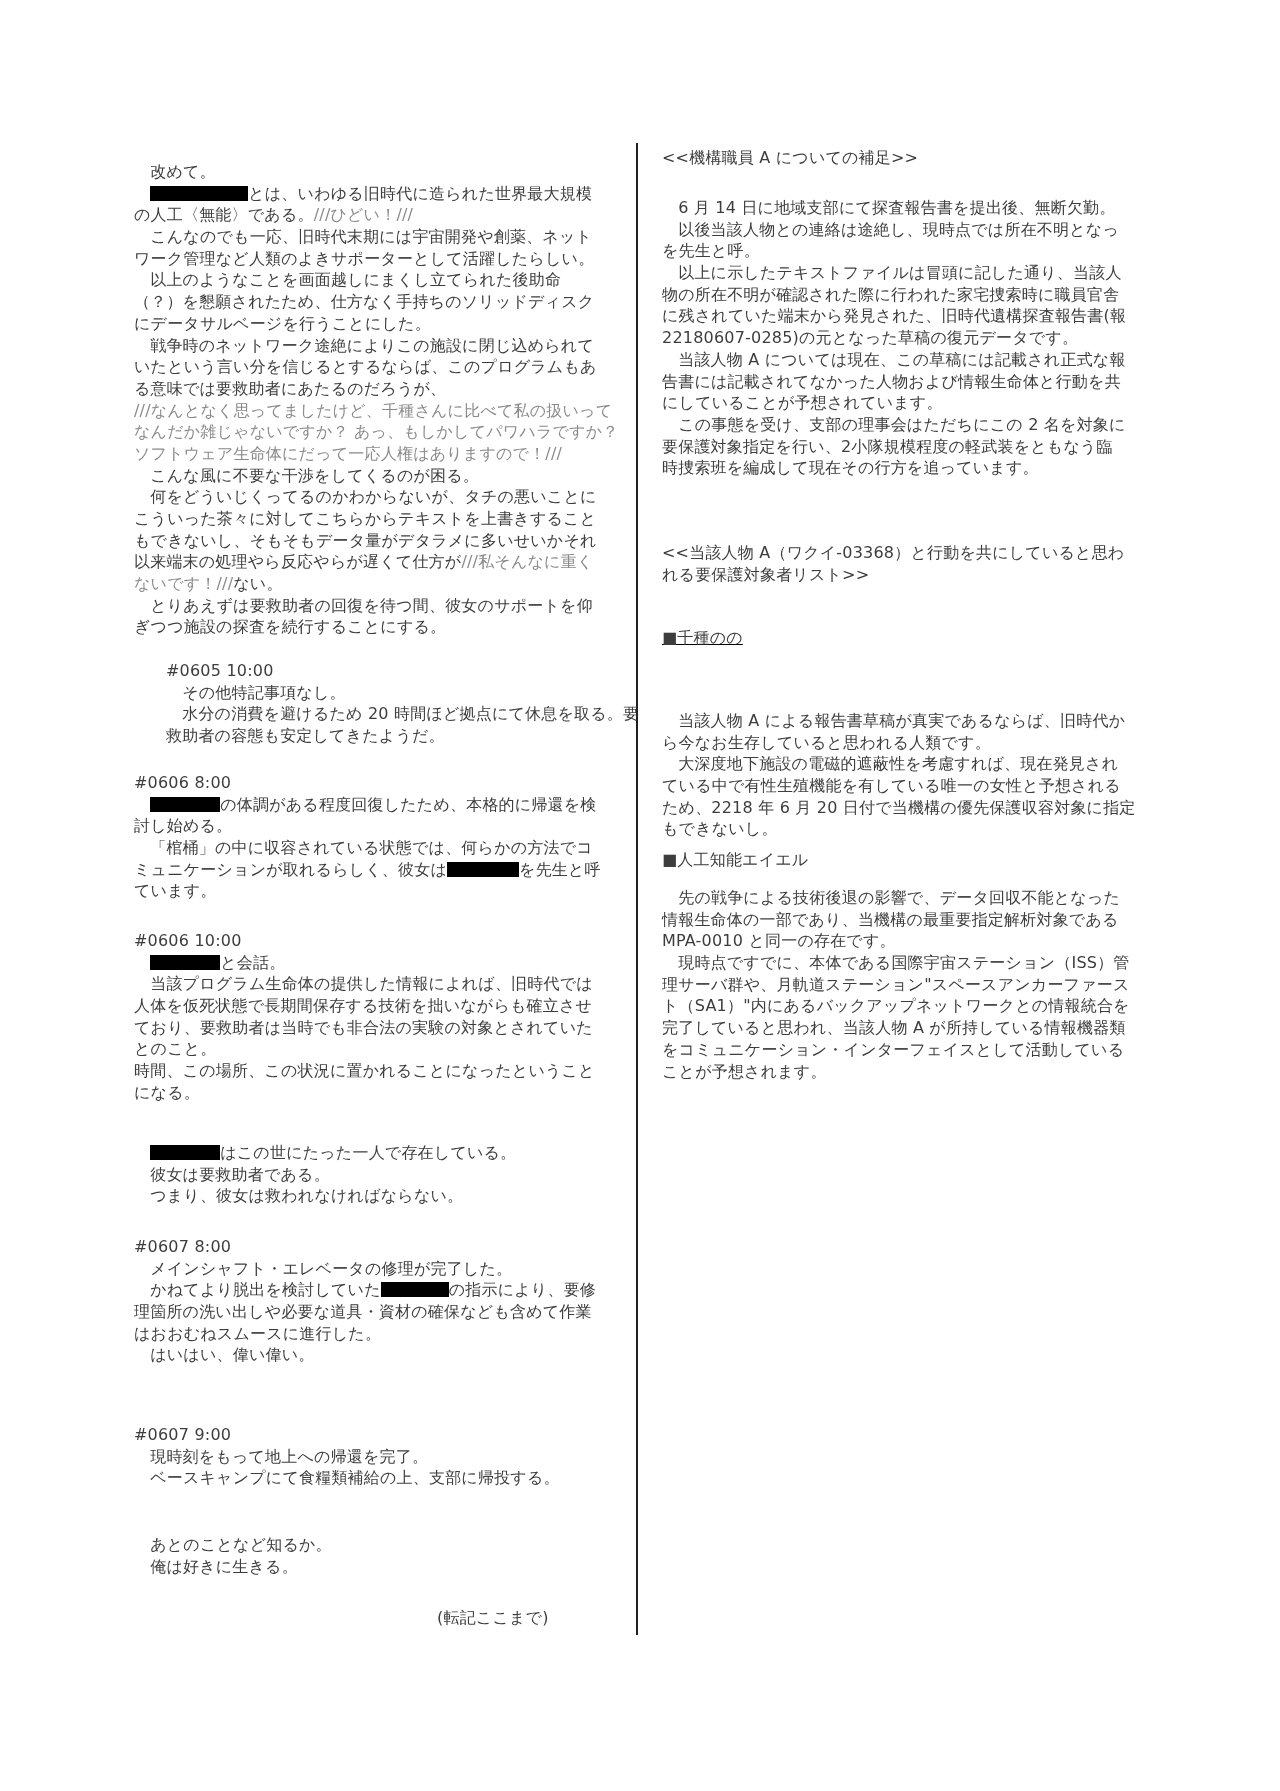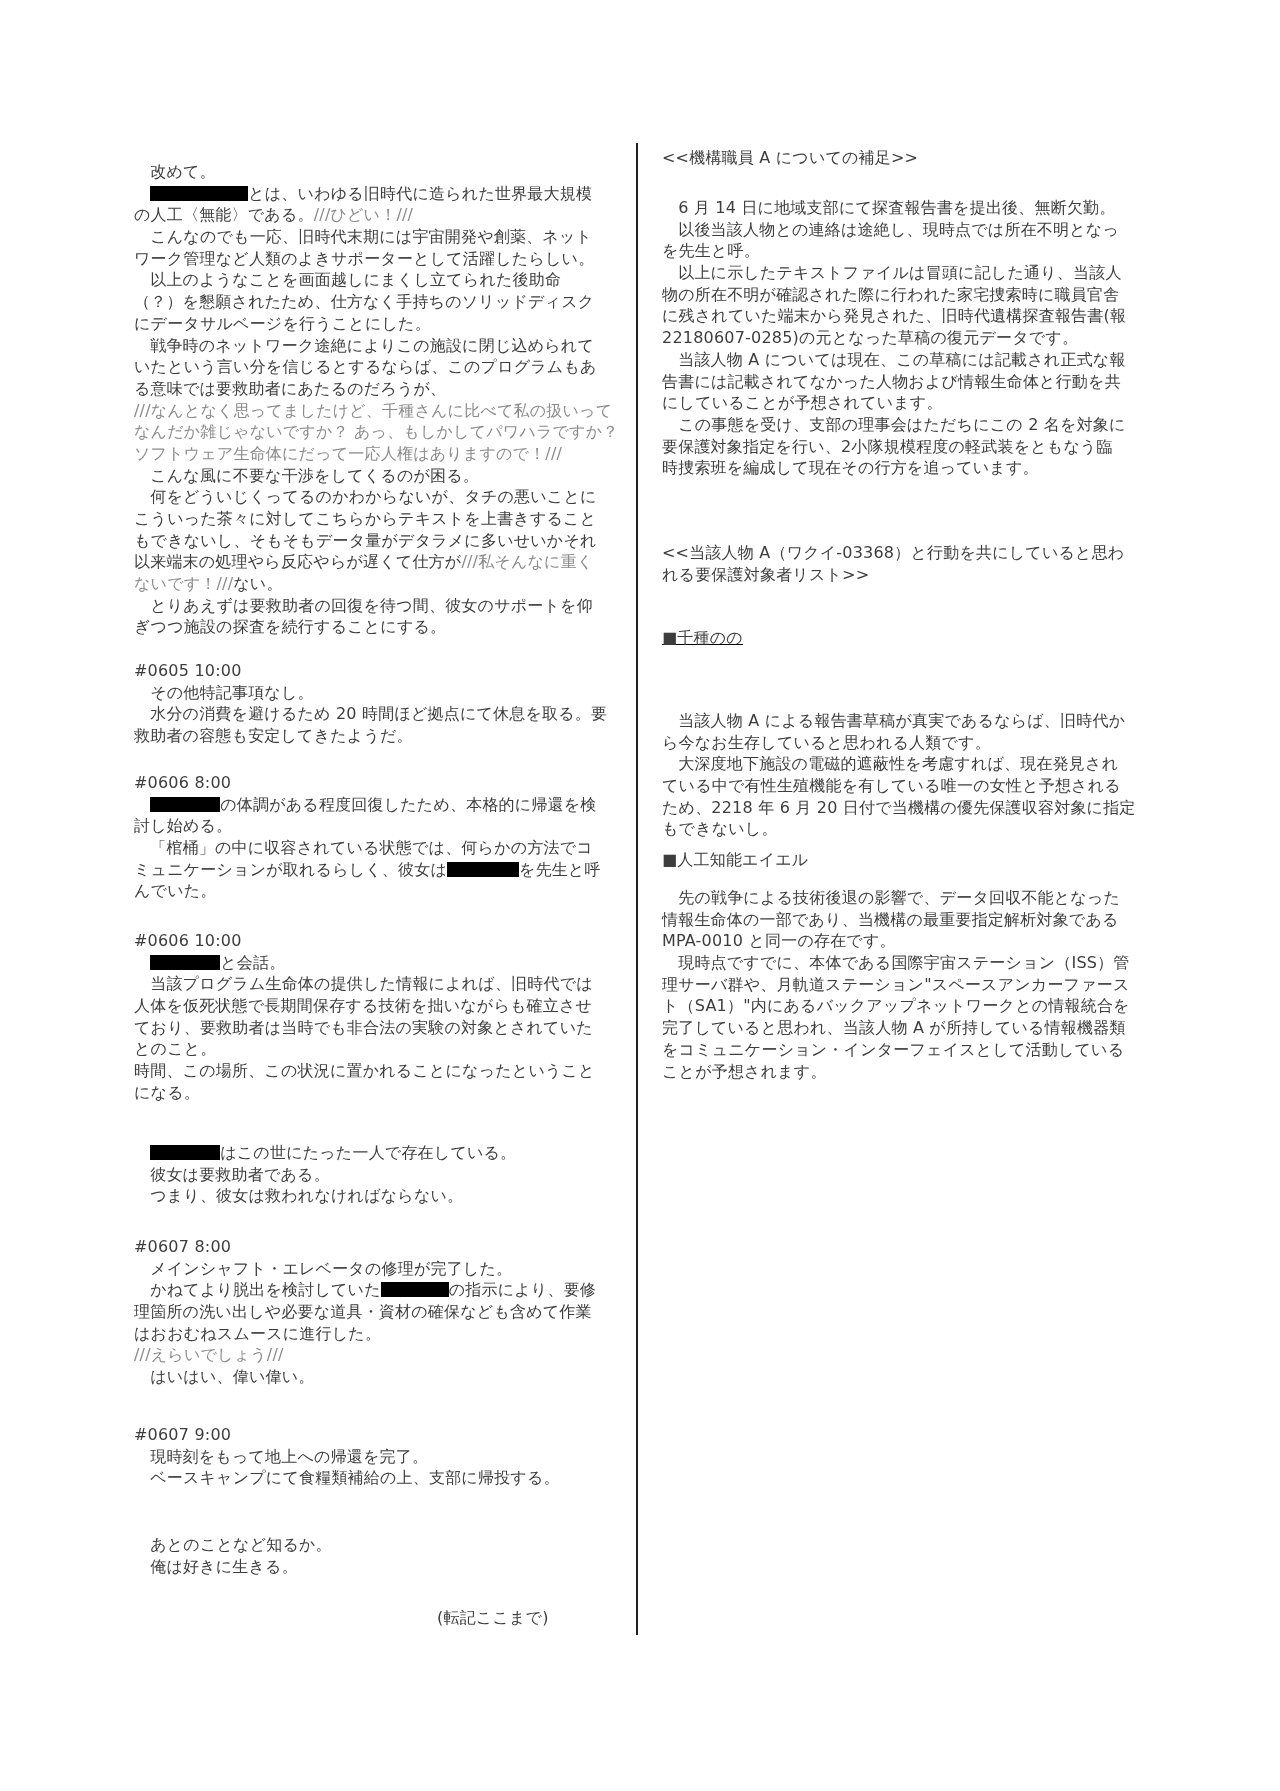--- a/index.html
+++ b/index.html
@@ -63,33 +63,33 @@
         <div class="line"><span class="seg-aside">ソフトウェア生命体にだって一応人権はありますので！///</span></div>
         <div class="line"><span class="seg-normal">　こんな風に不要な干渉をしてくるのが困る。</span></div>
         <div class="line"><span class="seg-normal">　何をどういじくってるのかわからないが、タチの悪いことに</span></div>
         <div class="line"><span class="seg-normal">こういった茶々に対してこちらからテキストを上書きすること</span></div>
         <div class="line"><span class="seg-normal">もできないし、そもそもデータ量がデタラメに多いせいかそれ</span></div>
         <div class="line"><span class="seg-normal">以来端末の処理やら反応やらが遅くて仕方が</span><span class="seg-aside">///私そんなに重く</span></div>
         <div class="line"><span class="seg-aside">ないです！///</span><span class="seg-normal">ない。</span></div>
         <div class="line"><span class="seg-normal">　とりあえずは要救助者の回復を待つ間、彼女のサポートを仰</span></div>
         <div class="line"><span class="seg-normal">ぎつつ施設の探査を続行することにする。</span></div>
       </div>
-      <div class="block" style="top: 660px;">
+      <div class="block" style="top: 660px; margin-left: 32px;">
         <div class="line"><span class="seg-normal">#0605 10:00</span></div>
         <div class="line"><span class="seg-normal">　その他特記事項なし。</span></div>
         <div class="line"><span class="seg-normal">　水分の消費を避けるため 20 時間ほど拠点にて休息を取る。要</span></div>
         <div class="line"><span class="seg-normal">救助者の容態も安定してきたようだ。</span></div>
       </div>
       <div class="block" style="top: 772px;">
         <div class="line"><span class="seg-normal">#0606 8:00</span></div>
         <div class="line"><span class="seg-normal">　</span><span class="redact" style="width: 70px;"></span><span class="seg-normal">の体調がある程度回復したため、本格的に帰還を検</span></div>
         <div class="line"><span class="seg-normal">討し始める。</span></div>
         <div class="line"><span class="seg-normal">　「棺桶」の中に収容されている状態では、何らかの方法でコ</span></div>
         <div class="line"><span class="seg-normal">ミュニケーションが取れるらしく、彼女は</span><span class="redact" style="width: 72px;"></span><span class="seg-normal">を先生と呼</span></div>
-        <div class="line"><span class="seg-normal">んでいた。</span></div>
+        <div class="line"><span class="seg-normal">ています。</span></div>
       </div>
       <div class="block" style="top: 930px;">
         <div class="line"><span class="seg-normal">#0606 10:00</span></div>
         <div class="line"><span class="seg-normal">　</span><span class="redact" style="width: 70px;"></span><span class="seg-normal">と会話。</span></div>
         <div class="line"><span class="seg-normal">　当該プログラム生命体の提供した情報によれば、旧時代では</span></div>
         <div class="line"><span class="seg-normal">人体を仮死状態で長期間保存する技術を拙いながらも確立させ</span></div>
         <div class="line"><span class="seg-normal">ており、要救助者は当時でも非合法の実験の対象とされていた</span></div>
         <div class="line"><span class="seg-normal">とのこと。</span></div>
         <div class="line"><span class="seg-normal">時間、この場所、この状況に置かれることになったということ</span></div>
         <div class="line"><span class="seg-normal">になる。</span></div>
@@ -98,21 +98,20 @@
         <div class="line"><span class="seg-normal">　</span><span class="redact" style="width: 70px;"></span><span class="seg-normal">はこの世にたった一人で存在している。</span></div>
         <div class="line"><span class="seg-normal">　彼女は要救助者である。</span></div>
         <div class="line"><span class="seg-normal">　つまり、彼女は救われなければならない。</span></div>
       </div>
       <div class="block" style="top: 1236px;">
         <div class="line"><span class="seg-normal">#0607 8:00</span></div>
         <div class="line"><span class="seg-normal">　メインシャフト・エレベータの修理が完了した。</span></div>
         <div class="line"><span class="seg-normal">　かねてより脱出を検討していた</span><span class="redact" style="width: 68px;"></span><span class="seg-normal">の指示により、要修</span></div>
         <div class="line"><span class="seg-normal">理箇所の洗い出しや必要な道具・資材の確保なども含めて作業</span></div>
         <div class="line"><span class="seg-normal">はおおむねスムースに進行した。</span></div>
-        <div class="line"><span class="seg-aside">///えらいでしょう///</span></div>
         <div class="line"><span class="seg-normal">　はいはい、偉い偉い。</span></div>
       </div>
       <div class="block" style="top: 1424px;">
         <div class="line"><span class="seg-normal">#0607 9:00</span></div>
         <div class="line"><span class="seg-normal">　現時刻をもって地上への帰還を完了。</span></div>
         <div class="line"><span class="seg-normal">　ベースキャンプにて食糧類補給の上、支部に帰投する。</span></div>
       </div>
       <div class="block" style="top: 1534px;">
         <div class="line"><span class="seg-normal">　あとのことなど知るか。</span></div>
         <div class="line"><span class="seg-normal">　俺は好きに生きる。</span></div>

